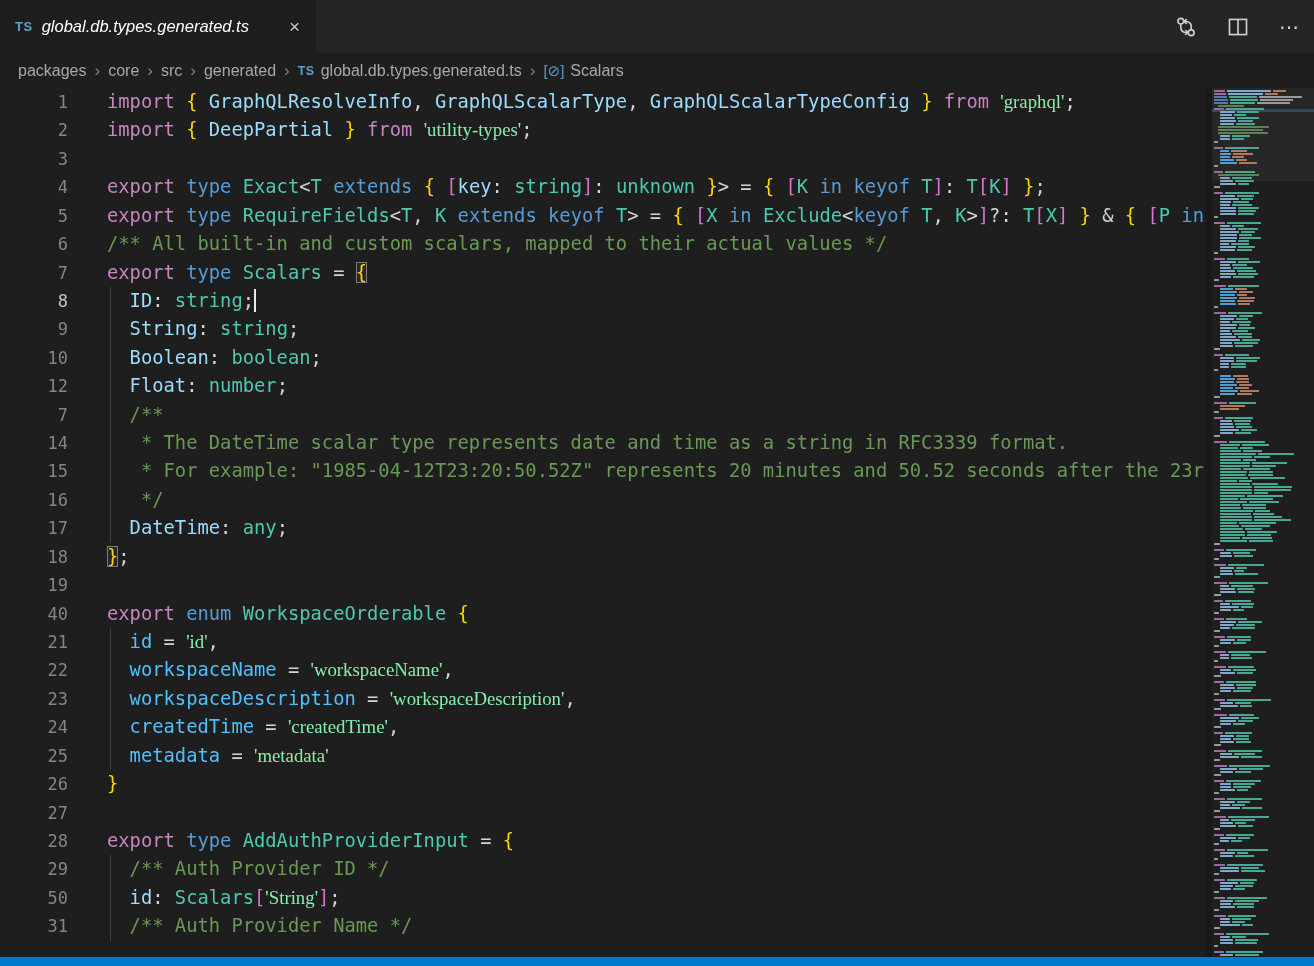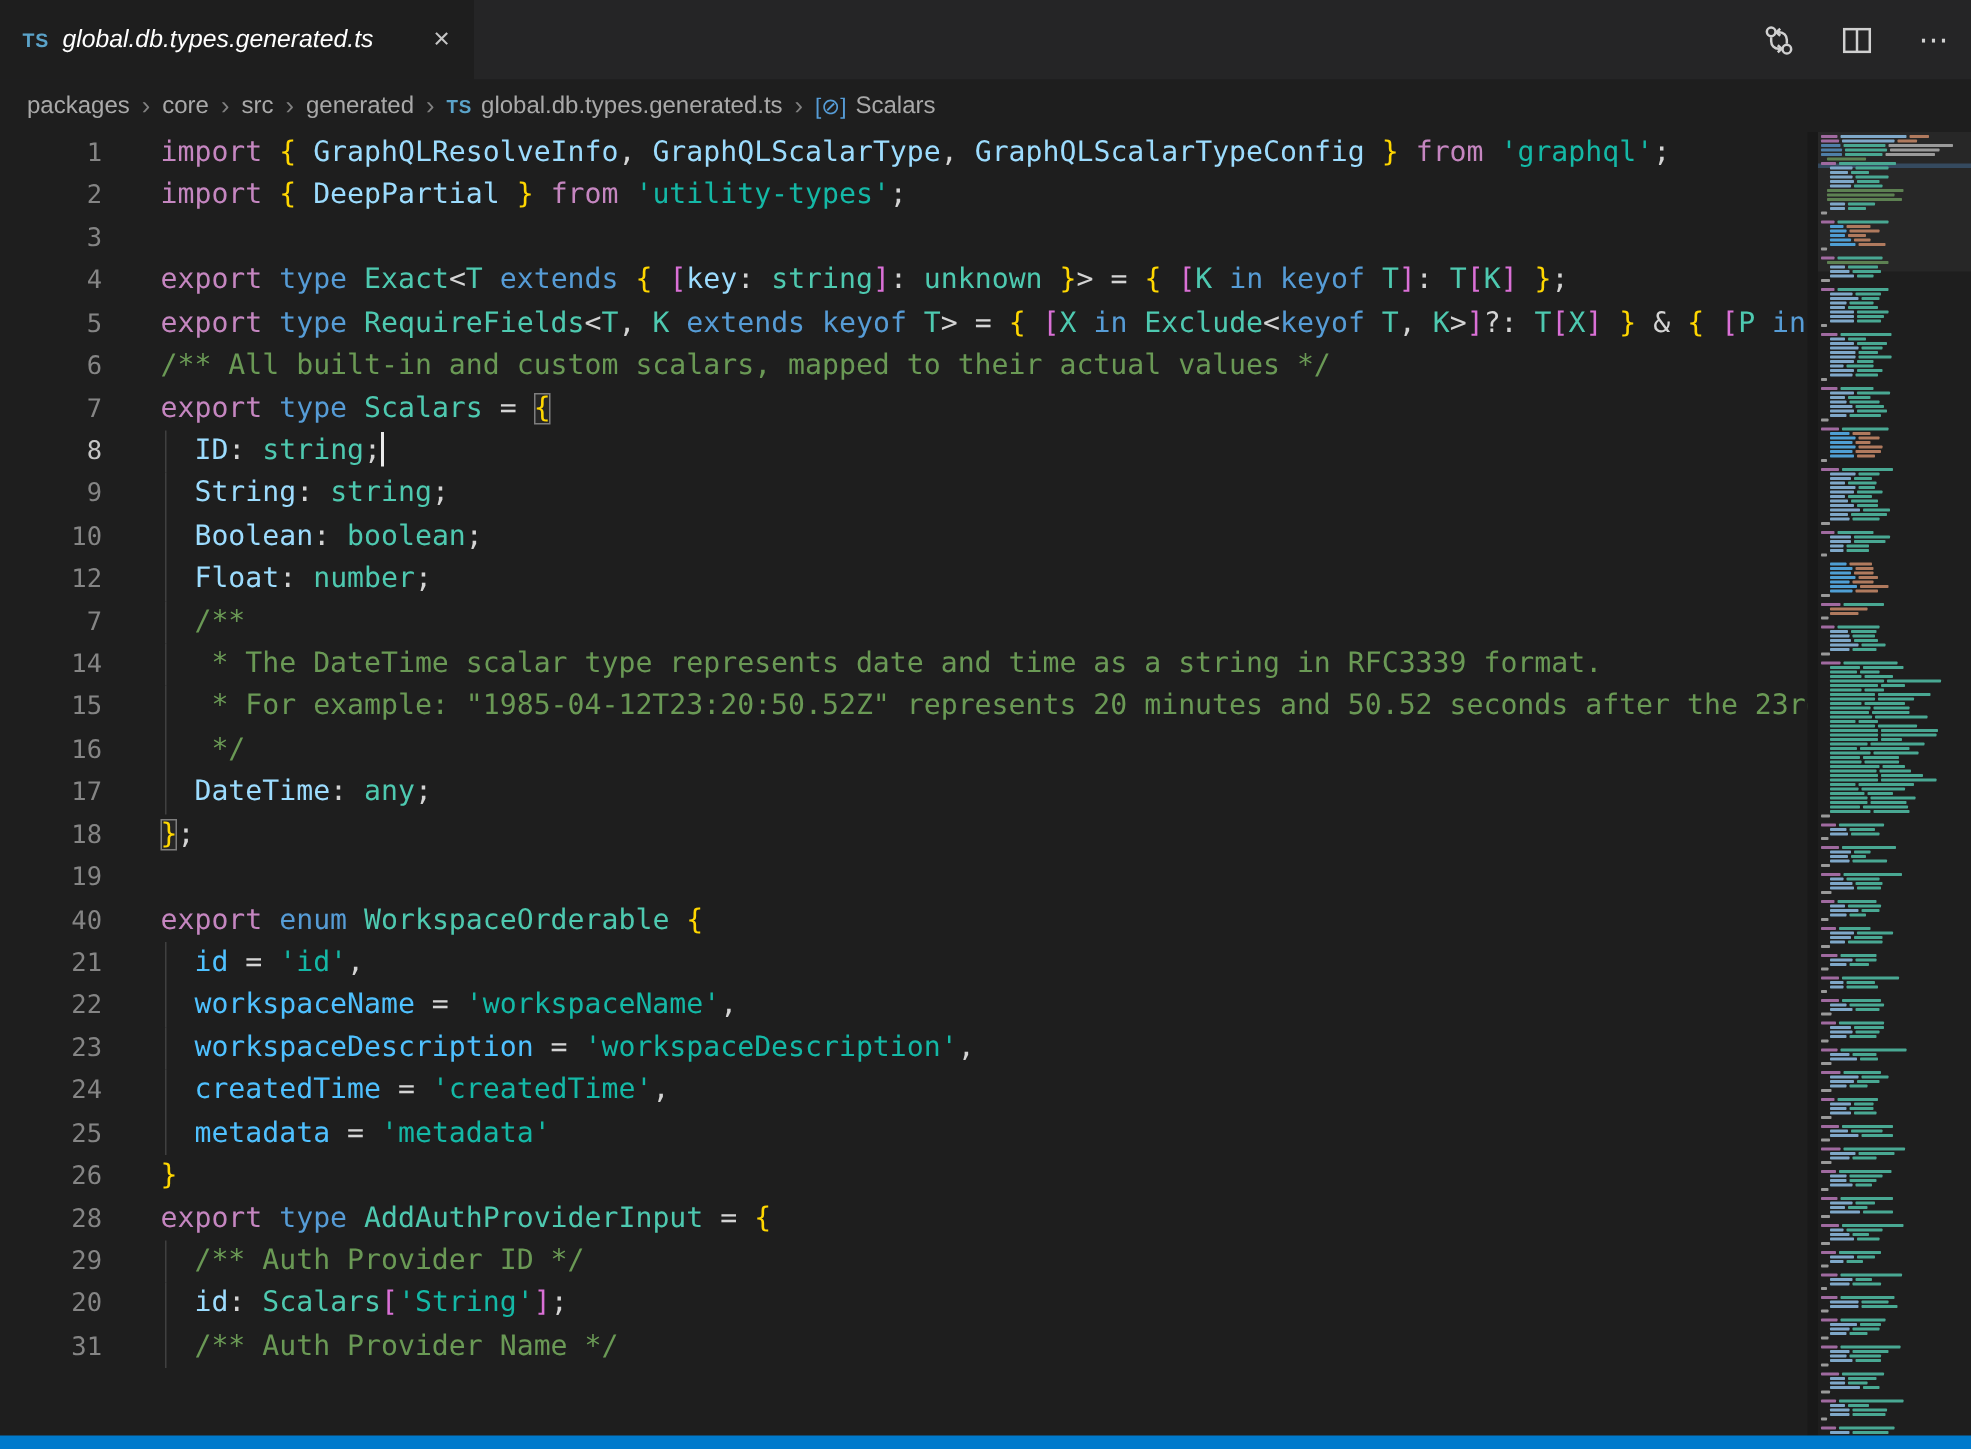--- a/index.html
+++ b/index.html
@@ -39,21 +39,21 @@
   .line { position:relative; height:28.43px; display:flex;
     font-family:"DejaVu Sans Mono", monospace; font-size:18.8px; line-height:28.43px;
     white-space:pre; }
   .ln { width:68px; text-align:right; color:#858585; font-size:17px; flex:none;
     user-select:none; }
   .line.active .ln { color:#c6c6c6; }
   .code { padding-left:39px; flex:none; }
   .guide { position:absolute; left:110px; top:0; width:1px; height:100%;
     background:#404040; }
   .pink { color:#c586c0; } .blue { color:#569cd6; } .teal { color:#4ec9b0; }
-  .lb { color:#9cdcfe; } .enumc { color:#4fc1ff; } .str { color:#14b8a6; }
+  .lb { color:#9cdcfe; } .enumc { color:#4fc1ff; } .str { color:#86efac;font-family:Liberation Serif, serif; }
   .comment { color:#6a9955; } .punc { color:#d4d4d4; } .gold { color:#ffd700; }
   .orchid { color:#da70d6; }
   .bm { outline:1px solid #7e7e7e; outline-offset:-1px; background:rgba(90,90,90,0.15); }
   .cursor { display:inline-block; width:2px; height:23px; background:#eaeaea;
     vertical-align:-5px; margin-left:0px; }
 
   
   .mm-shadow { position:absolute; left:1205px; top:88px; width:7px; height:869px;
     background:#191919; }
   .minimap { position:absolute; left:1212px; top:88px; width:102px; height:869px;
@@ -153,23 +153,24 @@
       <div class="line"><div class="ln">17</div><span class="guide"></span><div class="code"><span class="lb">  DateTime</span><span class="punc">: </span><span class="teal">any</span><span class="punc">;</span></div></div>
       <div class="line"><div class="ln">18</div><div class="code"><span class="gold bm">}</span><span class="punc">;</span></div></div>
       <div class="line"><div class="ln">19</div><div class="code"></div></div>
       <div class="line"><div class="ln">40</div><div class="code"><span class="pink">export </span><span class="blue">enum </span><span class="teal">WorkspaceOrderable </span><span class="gold">{</span></div></div>
       <div class="line"><div class="ln">21</div><span class="guide"></span><div class="code"><span class="enumc">  id</span><span class="punc"> = </span><span class="str">'id'</span><span class="punc">,</span></div></div>
       <div class="line"><div class="ln">22</div><span class="guide"></span><div class="code"><span class="enumc">  workspaceName</span><span class="punc"> = </span><span class="str">'workspaceName'</span><span class="punc">,</span></div></div>
       <div class="line"><div class="ln">23</div><span class="guide"></span><div class="code"><span class="enumc">  workspaceDescription</span><span class="punc"> = </span><span class="str">'workspaceDescription'</span><span class="punc">,</span></div></div>
       <div class="line"><div class="ln">24</div><span class="guide"></span><div class="code"><span class="enumc">  createdTime</span><span class="punc"> = </span><span class="str">'createdTime'</span><span class="punc">,</span></div></div>
       <div class="line"><div class="ln">25</div><span class="guide"></span><div class="code"><span class="enumc">  metadata</span><span class="punc"> = </span><span class="str">'metadata'</span></div></div>
       <div class="line"><div class="ln">26</div><div class="code"><span class="gold">}</span></div></div>
+      <div class="line"><div class="ln">27</div><div class="code"></div></div>
       <div class="line"><div class="ln">28</div><div class="code"><span class="pink">export </span><span class="blue">type </span><span class="teal">AddAuthProviderInput</span><span class="punc"> = </span><span class="gold">{</span></div></div>
       <div class="line"><div class="ln">29</div><span class="guide"></span><div class="code"><span class="comment">  /** Auth Provider ID */</span></div></div>
-      <div class="line"><div class="ln">20</div><span class="guide"></span><div class="code"><span class="lb">  id</span><span class="punc">: </span><span class="teal">Scalars</span><span class="orchid">[</span><span class="str">'String'</span><span class="orchid">]</span><span class="punc">;</span></div></div>
+      <div class="line"><div class="ln">50</div><span class="guide"></span><div class="code"><span class="lb">  id</span><span class="punc">: </span><span class="teal">Scalars</span><span class="orchid">[</span><span class="str">'String'</span><span class="orchid">]</span><span class="punc">;</span></div></div>
       <div class="line"><div class="ln">31</div><span class="guide"></span><div class="code"><span class="comment">  /** Auth Provider Name */</span></div></div>
     </div>
 
   <div class="mm-shadow"></div>
   <div class="minimap">
     <div class="mm-slider"></div>
     <div class="mm-activeline"></div>
     <div class="mm-inner">
         <div class="mm-line" style="padding-left: 2px;">
           <div class="mm-bar mm-pink" style="width: 11px;"></div>

